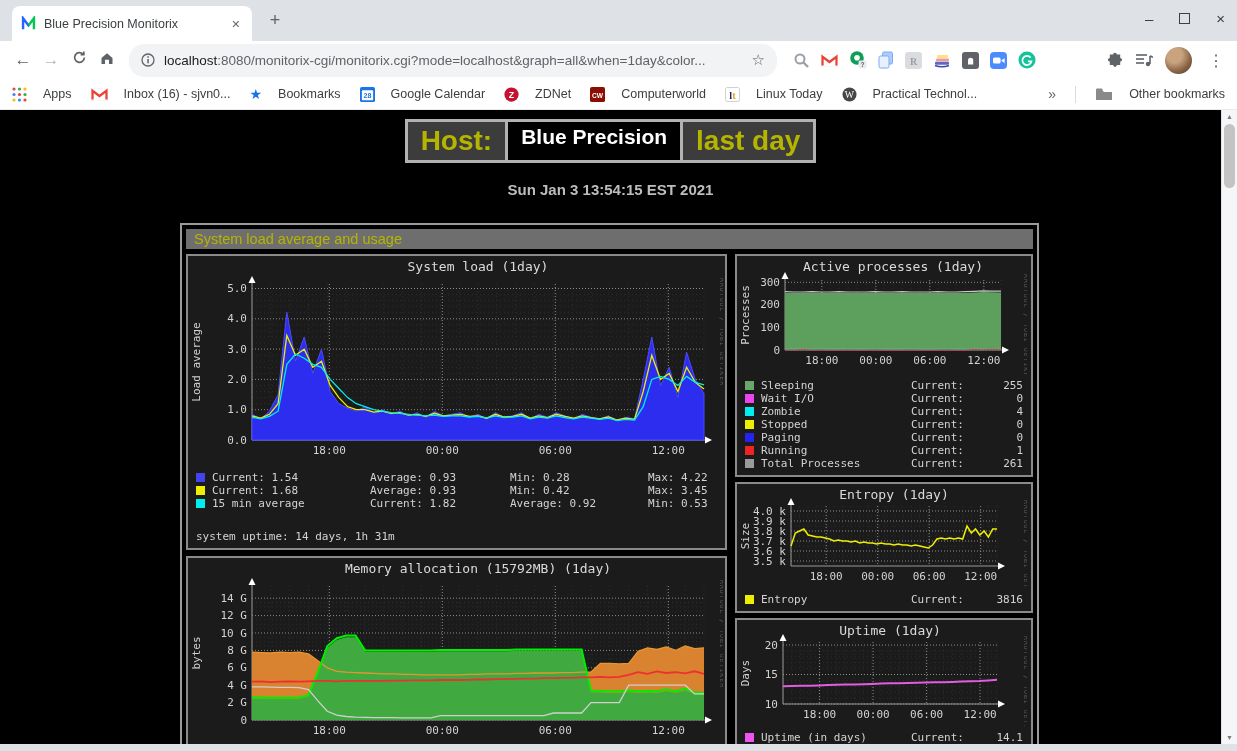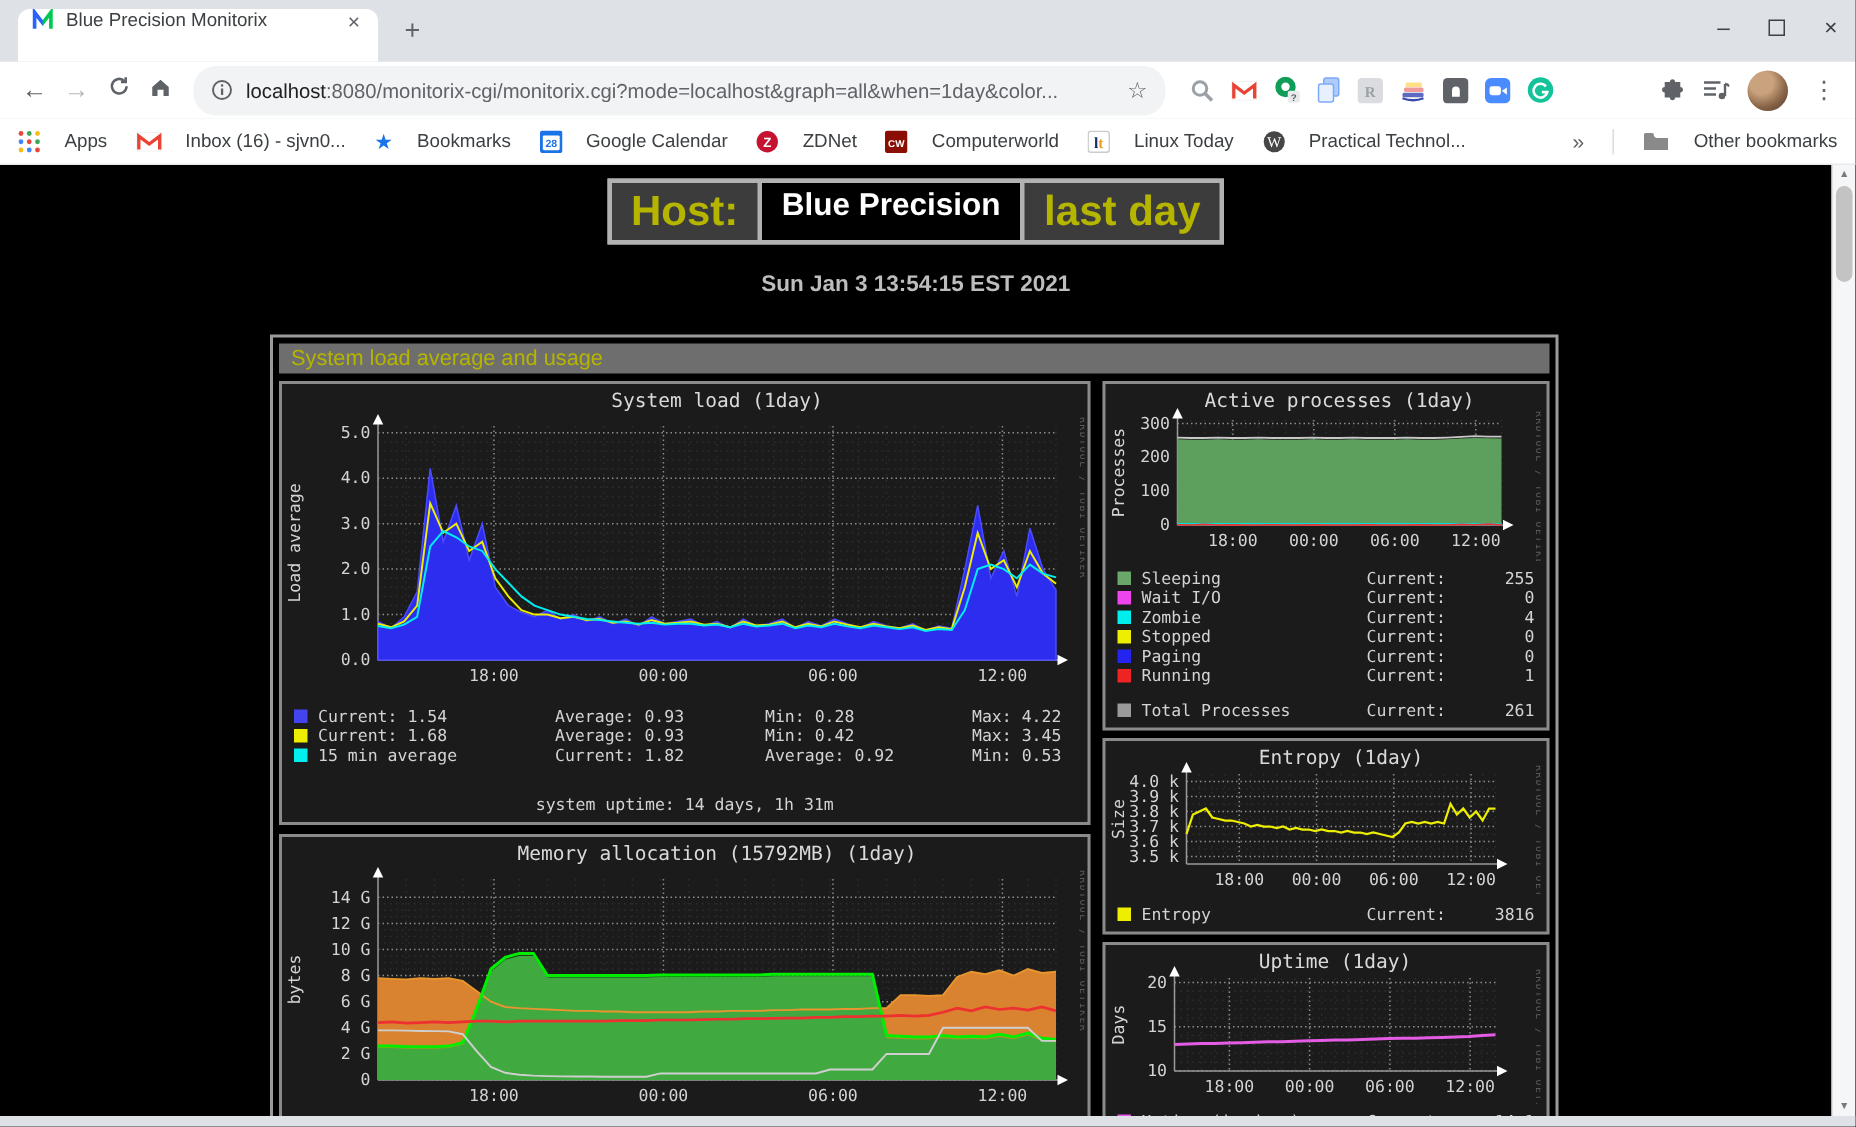--- a/index.html
+++ b/index.html
@@ -2,21 +2,21 @@
 <html><head>
 <meta charset="utf-8">
 <style>
   *{box-sizing:border-box;margin:0;padding:0}
   html,body{width:1237px;height:751px;overflow:hidden}
   body{font-family:"Liberation Sans",sans-serif;background:#dee1e6;position:relative}
 
   
   .titlebar{height:41px;background:#dee1e6;position:relative}
   .tab{position:absolute;left:12px;top:6px;width:240px;height:35px;background:#fff;
-       border-radius:8px 8px 0 0;display:flex;align-items:flex-start;padding:0 9px;gap:8px}
+       border-radius:8px 8px 0 0;display:flex;align-items:center;padding:0 9px;gap:8px}
   .tab-title{font-size:12.5px;color:#3c4043;flex:1;white-space:nowrap;overflow:hidden}
   .tab-close{color:#5f6368;font-size:14px;padding:0 3px;cursor:default}
   .newtab{position:absolute;left:262px;top:10px;font-size:18px;color:#5f6368;width:26px;text-align:center}
   .win-controls{position:absolute;right:12px;top:10px;display:flex;gap:26px;align-items:center;color:#3c4043;font-size:15px}
   .maxbox{width:11px;height:11px;border:1.5px solid #3c4043;display:inline-block}
 
   .toolbar{height:38px;background:#fff;display:flex;align-items:center;padding:0 9px}
   .navbtn{width:28px;text-align:center;font-size:17px;color:#5f6368;flex:0 0 auto}
   .navbtn.disabled{color:#b6b9be}
   .omnibox{width:648px;height:33px;background:#f1f3f4;border-radius:15px;display:flex;
@@ -63,24 +63,24 @@
   svg text.tick{font-size:11px;fill:#d3d3d3;font-family:"DejaVu Sans Mono",monospace}
   svg text.gtitle{font-size:13px;fill:#dadada;font-family:"DejaVu Sans Mono",monospace}
   svg text.wm{font-size:6.5px;fill:#5a5a5a;letter-spacing:1px;font-family:"DejaVu Sans Mono",monospace}
   svg line.gmin{stroke:#2e2e2e;stroke-dasharray:1,3}
   svg line.gmaj{stroke:#8c8c8c;stroke-dasharray:1,2}
   svg line.axis{stroke:#9a9a9a;stroke-width:1}
 
   .legend{padding:2px 8px 0}
   .sw{width:9px;height:9px;display:inline-block;margin-top:2px}
   .lg-row{display:grid;grid-template-columns:16px 158px 140px 138px 112px auto;line-height:13px}
-  .lg-footer{text-align:center;margin-top:7px}
+  .lg-footer{margin-top:7px}
   .kv-row{display:grid;grid-template-columns:16px 150px 72px 40px;line-height:13px}
   .kv-val{text-align:right}
-  .kv-total{margin-top:10px}
+  .kv-total{margin-top:0}
 
   .scrollbar{position:absolute;right:0;top:0;bottom:0;width:16px;background:#f5f6f7;
              border-left:1px solid #e2e2e2}
   .sb-arrow{position:absolute;left:0;width:100%;text-align:center;font-size:7px;color:#7a7a7a}
   .sb-up{top:3px}.sb-down{bottom:3px}
   .sb-thumb{position:absolute;top:14px;left:2px;right:2px;height:64px;background:#c3c3c3;border-radius:6px}
   .bottom-edge{height:7px;background:#dee1e6}
 </style>
 </head>
 <body>

